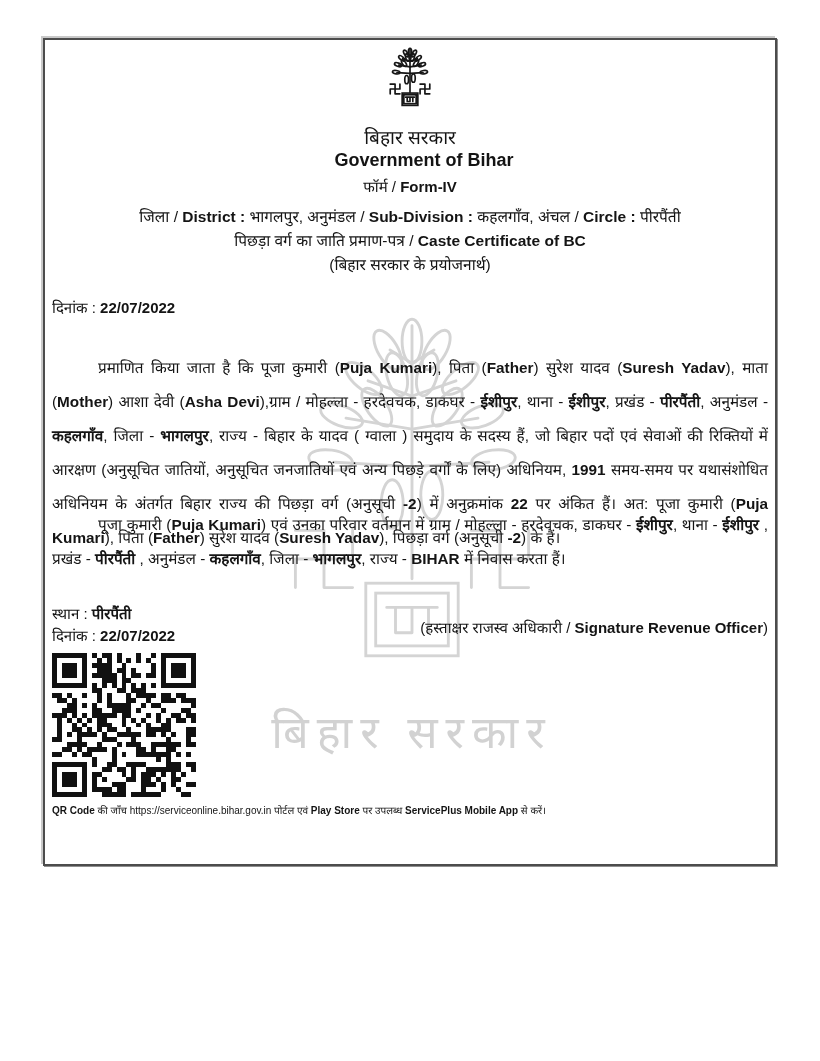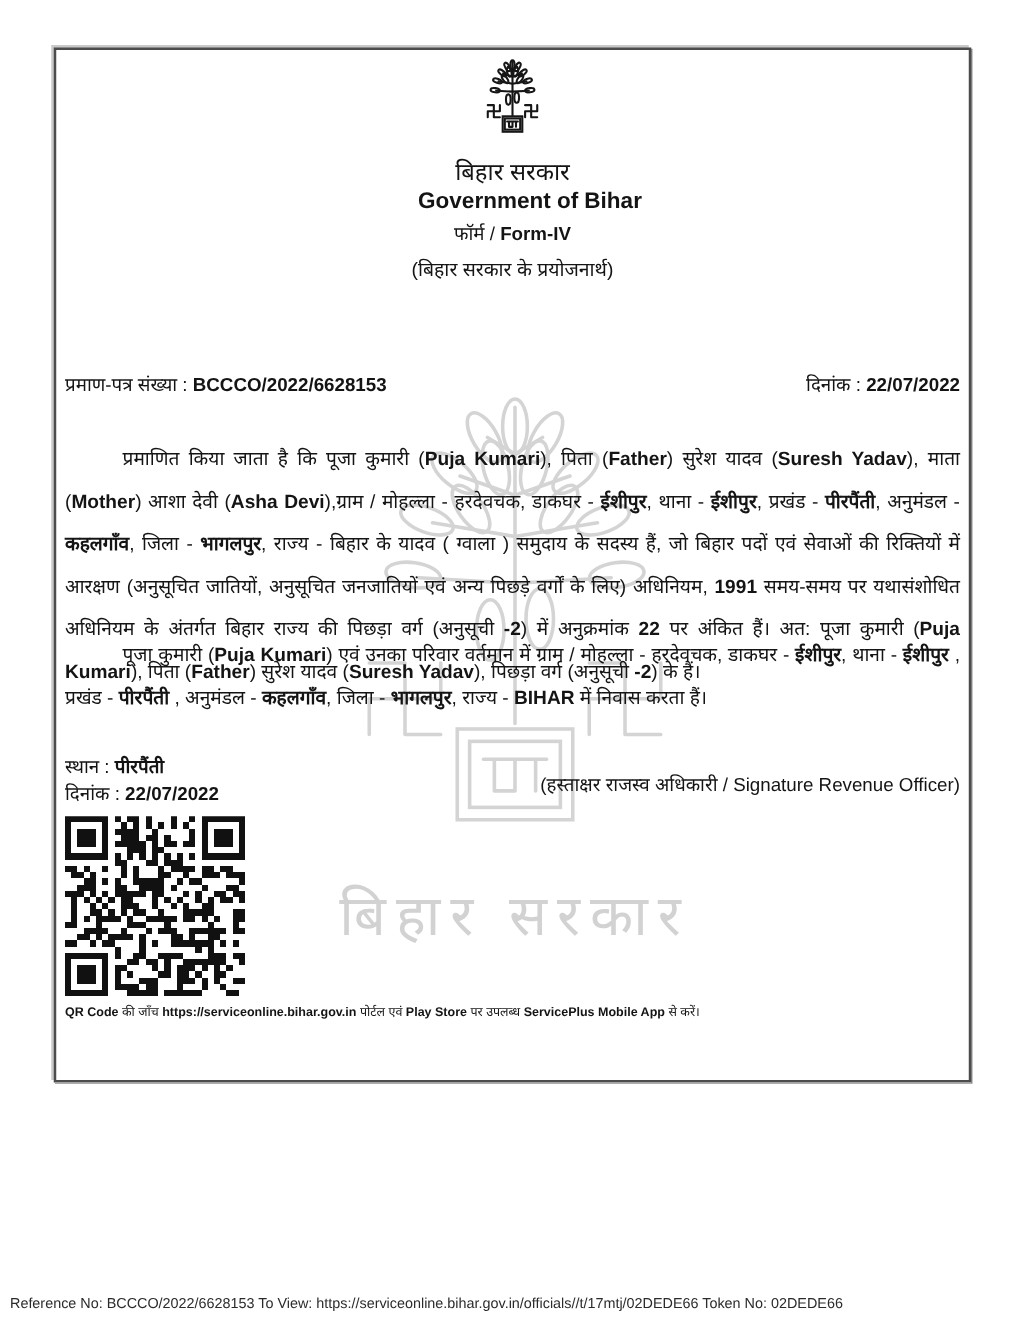--- a/index.html
+++ b/index.html
@@ -83,37 +83,38 @@
     <div class="blk ctr emblem-wrap">
       <svg viewBox="0 0 300 400" width="56" height="75" style="color:#161616">
         <use href="#emblem-shape" stroke-width="9" fill="none"></use>
       </svg>
     </div>
     <div class="blk ctr t-hi">बिहार सरकार</div>
     <div class="blk ctr t-en">Government of Bihar</div>
     <div class="blk ctr t-form"><span>फॉर्म / </span><span style="font-weight: bold;">Form-IV</span></div>
 
     <div class="blk ctr district">
+      <div><span>जिला / </span><span style="font-weight: bold;">District : </span><span>भागलपुर, अनुमंडल / </span><span style="font-weight: bold;">Sub-Division : </span><span>कहलगाँव, अंचल / </span><span style="font-weight: bold;">Circle : </span><span>पीरपैंती</span></div>
+      <div><span>पिछड़ा वर्ग का जाति प्रमाण-पत्र / </span><span style="font-weight: bold;">Caste Certificate of BC</span></div>
       <div>(बिहार सरकार के प्रयोजनार्थ)</div>
     </div>
 
     <div class="blk certrow">
-      <span><span>प्रमाण-पत्र संख्या : </span><span style="font-weight: bold;">BCCCO/2022/6628153</span></span>
       <span><span>दिनांक : </span><span style="font-weight: bold;">22/07/2022</span></span>
     </div>
 
     <div class="blk para para1"><span>प्रमाणित किया जाता है कि पूजा कुमारी (</span><span style="font-weight: bold;">Puja Kumari</span><span>), पिता (</span><span style="font-weight: bold;">Father</span><span>) सुरेश यादव (</span><span style="font-weight: bold;">Suresh Yadav</span><span>), माता (</span><span style="font-weight: bold;">Mother</span><span>) आशा देवी (</span><span style="font-weight: bold;">Asha Devi</span><span>),ग्राम / मोहल्ला - हरदेवचक, डाकघर - </span><span style="font-weight: bold;">ईशीपुर</span><span>, थाना - </span><span style="font-weight: bold;">ईशीपुर</span><span>, प्रखंड - </span><span style="font-weight: bold;">पीरपैंती</span><span>, अनुमंडल - </span><span style="font-weight: bold;">कहलगाँव</span><span>, जिला - </span><span style="font-weight: bold;">भागलपुर</span><span>, राज्य - बिहार के यादव ( ग्वाला ) समुदाय के सदस्य हैं, जो बिहार पदों एवं सेवाओं की रिक्तियों में आरक्षण (अनुसूचित जातियों, अनुसूचित जनजातियों एवं अन्य पिछड़े वर्गों के लिए) अधिनियम, </span><span style="font-weight: bold;">1991</span><span> समय-समय पर यथासंशोधित अधिनियम के अंतर्गत बिहार राज्य की पिछड़ा वर्ग (अनुसूची </span><span style="font-weight: bold;">-2</span><span>) में अनुक्रमांक </span><span style="font-weight: bold;">22</span><span> पर अंकित हैं। अत: पूजा कुमारी (</span><span style="font-weight: bold;">Puja Kumari</span><span>), पिता (</span><span style="font-weight: bold;">Father</span><span>) सुरेश यादव (</span><span style="font-weight: bold;">Suresh Yadav</span><span>), पिछड़ा वर्ग (अनुसूची </span><span style="font-weight: bold;">-2</span><span>) के हैं।</span></div>
     <div class="blk para para2"><span>पूजा कुमारी (</span><span style="font-weight: bold;">Puja Kumari</span><span>) एवं उनका परिवार वर्तमान में ग्राम / मोहल्ला - हरदेवचक, डाकघर - </span><span style="font-weight: bold;">ईशीपुर</span><span>, थाना - </span><span style="font-weight: bold;">ईशीपुर</span><span> , प्रखंड - </span><span style="font-weight: bold;">पीरपैंती</span><span> , अनुमंडल - </span><span style="font-weight: bold;">कहलगाँव</span><span>, जिला - </span><span style="font-weight: bold;">भागलपुर</span><span>, राज्य - </span><span style="font-weight: bold;">BIHAR</span><span> में निवास करता हैं।</span></div>
 
     <div class="blk placeblk">
       <div><span>स्थान : </span><span style="font-weight: bold;">पीरपैंती</span></div>
       <div><span>दिनांक : </span><span style="font-weight: bold;">22/07/2022</span></div>
     </div>
 
-    <div class="blk sig"><span>(हस्ताक्षर राजस्व अधिकारी / </span><span style="font-weight: normal;">Signature Revenue Officer</span><span>)</span></div>
+    <div class="blk sig"><span>(हस्ताक्षर राजस्व अधिकारी / </span><span style="font-weight: bold;">Signature Revenue Officer</span><span>)</span></div>
 
     <div class="blk qr-wrap">
       <svg id="qr-svg" shape-rendering="crispEdges" viewBox="0 0 29 29">
           <rect x="0" y="0" width="29" height="29" fill="#fff"></rect>
           <rect x="8" y="0" width="1" height="1" fill="#111111"></rect>
           <rect x="10" y="0" width="1" height="1" fill="#111111"></rect>
           <rect x="11" y="0" width="1" height="1" fill="#111111"></rect>
           <rect x="13" y="0" width="1" height="1" fill="#111111"></rect>
           <rect x="17" y="0" width="1" height="1" fill="#111111"></rect>
           <rect x="20" y="0" width="1" height="1" fill="#111111"></rect>
@@ -438,20 +439,19 @@
           <rect x="22" y="0" width="7" height="7" fill="#111111"></rect>
           <rect x="23" y="1" width="5" height="5" fill="#fff"></rect>
           <rect x="24" y="2" width="3" height="3" fill="#111111"></rect>
           <rect x="0" y="22" width="7" height="7" fill="#111111"></rect>
           <rect x="1" y="23" width="5" height="5" fill="#fff"></rect>
           <rect x="2" y="24" width="3" height="3" fill="#111111"></rect>
         </svg>
     </div>
 
     <div class="blk notes">
-      <div><span style="font-weight: bold;">QR Code</span><span> की जाँच </span><span style="font-weight: bold;">https://serviceonline.bihar.gov.in</span><span> पोर्टल एवं </span><span style="font-weight: bold;">Play Store</span><span> पर उपलब्ध </span><span style="font-weight: bold;">ServicePlus Mobile App</span><span> से करें।</span></div>
+      <div><span style="font-weight: bold;">QR Code</span><span> की जाँच </span><span style="font-weight: normal;">https://serviceonline.bihar.gov.in</span><span> पोर्टल एवं </span><span style="font-weight: bold;">Play Store</span><span> पर उपलब्ध </span><span style="font-weight: bold;">ServicePlus Mobile App</span><span> से करें।</span></div>
     </div>
 
   </div>
 
-  <div class="ref">Reference No: BCCCO/2022/6628153 To View: https://serviceonline.bihar.gov.in/officials//t/17mtj/02DEDE66 Token No: 02DEDE66</div>
 
 </div>
 
 </body></html>

